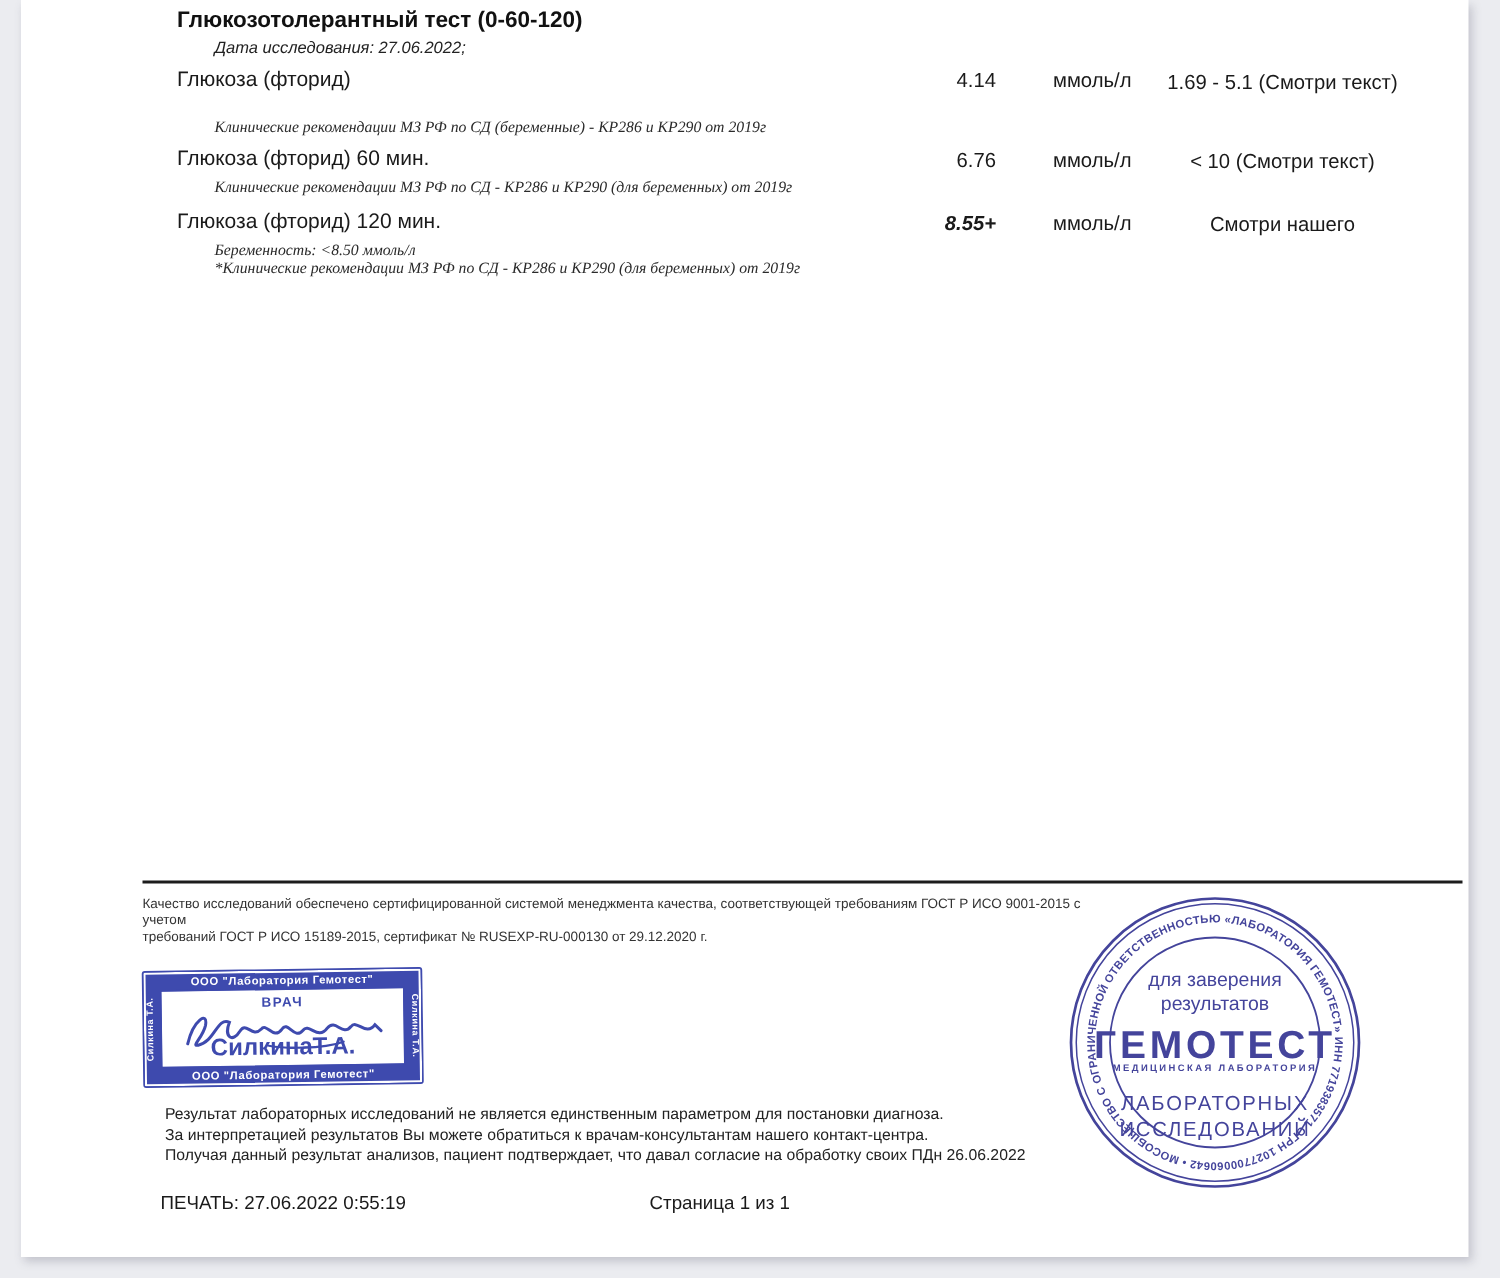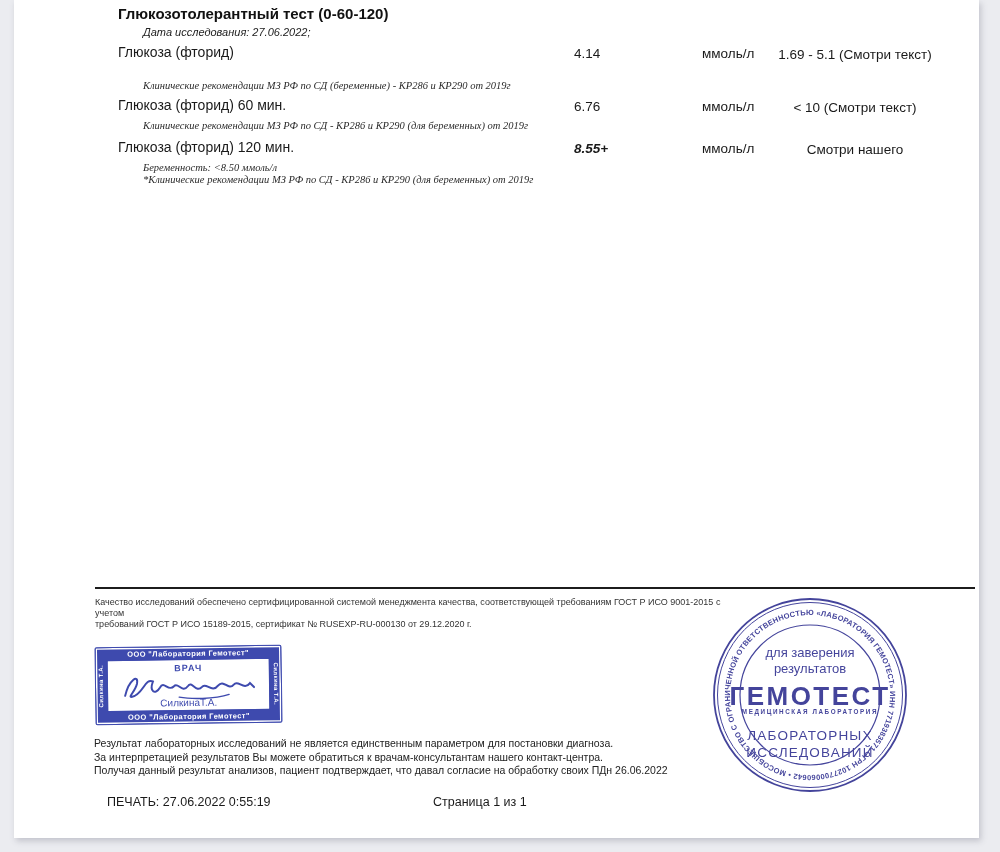--- a/index.html
+++ b/index.html
@@ -17,30 +17,30 @@
     box-shadow: 2px 3px 6px rgba(90,90,110,.28);
   }
   .abs { position:absolute; }
 
   
   .title { left:104px; top:5px; font-size:15px; font-weight:bold; color:#111; }
   .study-date { left:129px; top:26px; font-size:11px; font-style:italic; color:#222; }
 
   
   .r-name  { left:104px; font-size:14px; color:#1a1a1a; }
-  .r-value { left:560px; width:90px; text-align:left; font-size:13.5px; }
+  .r-value { left:560px; width:90px; text-align:right; font-size:13.5px; }
   .r-value.flag { font-weight:bold; font-style:italic; }
   .r-unit  { left:688px; font-size:13.5px; }
   .r-ref   { left:761px; width:160px; text-align:center; font-size:13.5px; line-height:17px; }
   .r-note  { left:129px; font-size:10.5px; font-style:italic; color:#2a2a2a; white-space:nowrap;font-family:Liberation Serif, serif; }
 
   
   .rule { left:81px; top:587px; width:880px; height:2px; background:#1c1c1c; }
   .cert { left:81px; top:597px; width:650px; font-size:9px; line-height:11px; color:#333; }
-  .disclaimer { left:80px; top:737px; font-size:10.5px; line-height:13.5px; color:#222; }
+  .disclaimer { left:96px; top:737px; font-size:10.5px; line-height:13.5px; color:#222; }
   .print-label { left:81px; top:795px; font-size:12.5px;margin-left:12px; }
   .page-number { left:419px; top:795px; font-size:12.5px;text-align:right; }
 
   
   .doc-stamp {
     left:81px; top:646px; width:187px; height:78px;
     transform:rotate(-0.8deg);
     opacity:.92;
   }
   .ds-frame { position:absolute; inset:0; background:#2e3ba8; border:1px solid #2e3ba8; border-radius:2px;
@@ -49,21 +49,21 @@
               border:1px solid #ffffff; outline:1px solid #2e3ba8;
               display:flex; flex-direction:column; align-items:center; justify-content:flex-start; }
   .ds-band { position:absolute; color:#fff; font-weight:bold; font-size:7.5px; letter-spacing:.4px; white-space:nowrap; }
   .ds-band.top    { top:2px;   left:0; right:0; text-align:center; }
   .ds-band.bottom { bottom:2px;left:0; right:0; text-align:center; }
   .ds-band.side   { font-size:6px; top:50%; }
   .ds-band.left-side  { left:2px;  transform:translateY(-50%) rotate(180deg); writing-mode:vertical-rl; }
   .ds-band.right-side { right:2px; transform:translateY(-50%); writing-mode:vertical-rl; }
   .ds-role { margin-top:2px; color:#2e3ba8; font-weight:bold; font-size:9px; letter-spacing:1px; }
   .ds-sign { position:absolute; left:10px; top:8px; width:140px; height:32px; }
-  .ds-name { position:absolute; bottom:1px; color:#2e3ba8; font-weight:normal; font-size:10px; }
+  .ds-name { position:absolute; bottom:1px; color:#2e3ba8; font-weight:bold; font-size:16px; }
 
   
   .round-stamp { left:698px; top:597px; width:196px; height:196px; opacity:.95; }
   .round-stamp text { fill:#3a3a96; }
   .rs-ring    { font-size:7.5px; font-weight:bold; letter-spacing:.2px; }
   .rs-mid     { font-size:13px;  text-anchor:middle; }
   .rs-brand   { font-size:26px;  font-weight:bold; letter-spacing:2.5px; text-anchor:middle; }
   .rs-sub     { font-size:6.3px; font-weight:bold; letter-spacing:1.6px; text-anchor:middle; }
   .rs-low     { font-size:13.5px; letter-spacing:1.2px; text-anchor:middle; }
 </style>

